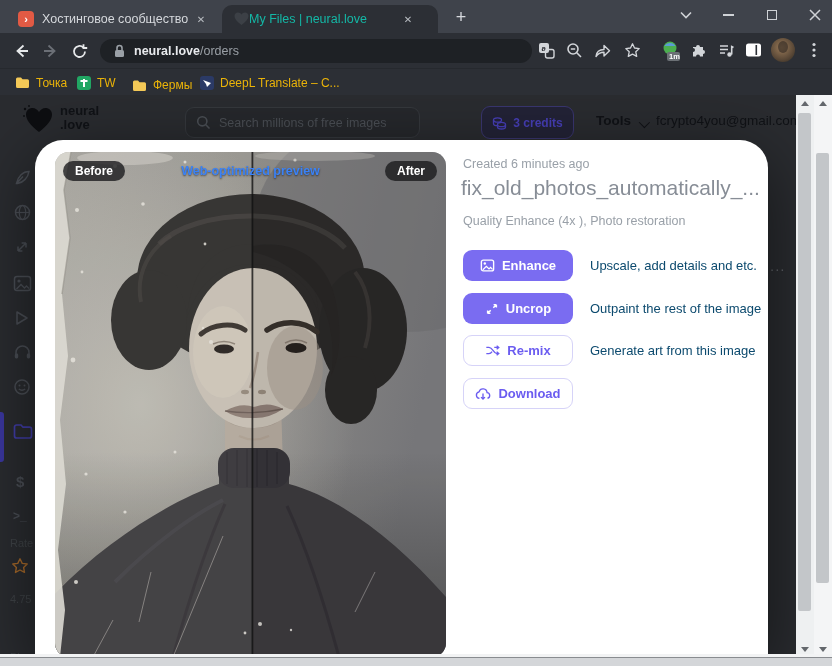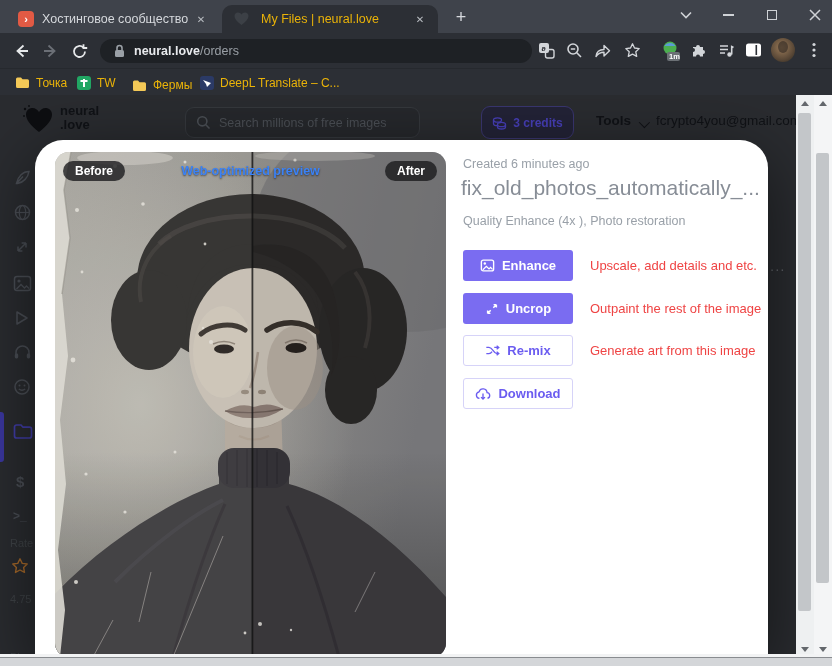--- a/index.html
+++ b/index.html
@@ -57,25 +57,25 @@
          border-radius:28px 28px 0 0;box-shadow:0 18px 70px rgba(0,0,0,.55);}
   .photo{position:absolute;left:20px;top:12px;width:391px;height:505px;border-radius:14px;overflow:hidden;}
   .badge{position:absolute;top:9px;background:rgba(24,24,27,.78);color:#fff;font-size:12px;font-weight:600;
          padding:3px 12px;border-radius:999px;}
   .caption{position:absolute;top:12px;left:0;width:100%;text-align:center;color:#3b82f6;font-size:12.5px;
            font-weight:600;text-shadow:0 1px 2px rgba(0,0,0,.55);}
   .created{position:absolute;left:428px;top:17px;color:#99a0a8;font-size:12.5px;}
   .mtitle{position:absolute;left:426px;top:36px;color:#878d96;font-size:21px;white-space:nowrap;}
   .msub{position:absolute;left:428px;top:74px;color:#99a0a8;font-size:12.5px;}
   .arow{position:absolute;left:428px;width:300px;height:31px;}
-  .abtn{position:absolute;left:0;top:0;width:110px;height:31px;border-radius:3px;display:flex;align-items:center;
+  .abtn{position:absolute;left:0;top:0;width:110px;height:31px;border-radius:9px;display:flex;align-items:center;
         justify-content:center;gap:7px;font-size:13px;font-weight:700;cursor:pointer;}
   .abtn.filled{background:#7a6cf1;color:#ffffff;border:none;}
   .abtn.outline{background:#fff;color:#6b5cf0;border:1.5px solid #d6d3f8;}
-  .adesc{position:absolute;left:127px;top:0;height:31px;display:flex;align-items:center;color:#ef4444;font-size:13px;white-space:nowrap;}
+  .adesc{position:absolute;left:127px;top:0;height:31px;display:flex;align-items:center;color:#0c4a6e;font-size:13px;white-space:nowrap;}
 
   
   .bstrip{position:absolute;left:0;top:657px;width:832px;height:9px;background:#d4d6d9;border-top:1px solid #898c90;}
   .bstrip .inner{position:absolute;left:0;top:-4px;width:832px;height:3px;background:#f2f3f4;}
 </style>
 </head>
 <body>
 
 <div class="win">
 
@@ -84,21 +84,21 @@
       <span class="favsq" style="margin-left:8px;">›</span>
       <span class="t" style="margin-left:8px;width:150px;color:#d6d9dd;">Хостинговое сообщество «Time</span>
       <span class="closex" style="font-size:10px;">✕</span>
     </div>
     <div class="tab tab-active" style="left:222px;width:216px;">
       <span style="margin-left:12px;">
         <svg width="15" height="14" viewBox="0 0 16 15">
             <path d="M8 14 C3 10 0.5 7 0.5 4.2 C0.5 2 2.2 0.5 4.2 0.5 C5.8 0.5 7.2 1.5 8 2.8 C8.8 1.5 10.2 0.5 11.8 0.5 C13.8 0.5 15.5 2 15.5 4.2 C15.5 7 13 10 8 14Z" fill="#3c4046"></path>
           </svg>
       </span>
-      <span class="t" style="margin-left:12px;width:150px;color:#eab308;">My Files | neural.love</span>
+      <span class="t" style="margin-left:0;width:150px;color:#14b8a6;">My Files | neural.love</span>
       <span class="closex" style="font-size:10px;">✕</span>
     </div>
     <div class="abs" style="left:448px;top:4px;width:26px;height:26px;display:flex;align-items:center;justify-content:center;color:#d6d9dd;font-size:18px;">+</div>
 
     <div class="winbtn" style="left:666px;">
       <svg width="12" height="8" viewBox="0 0 12 8">
           <path d="M1 1.5 L6 6.5 L11 1.5" stroke="#cfd2d6" stroke-width="1.6" fill="none"></path>
         </svg>
     </div>
     <div class="winbtn" style="left:708px;">

